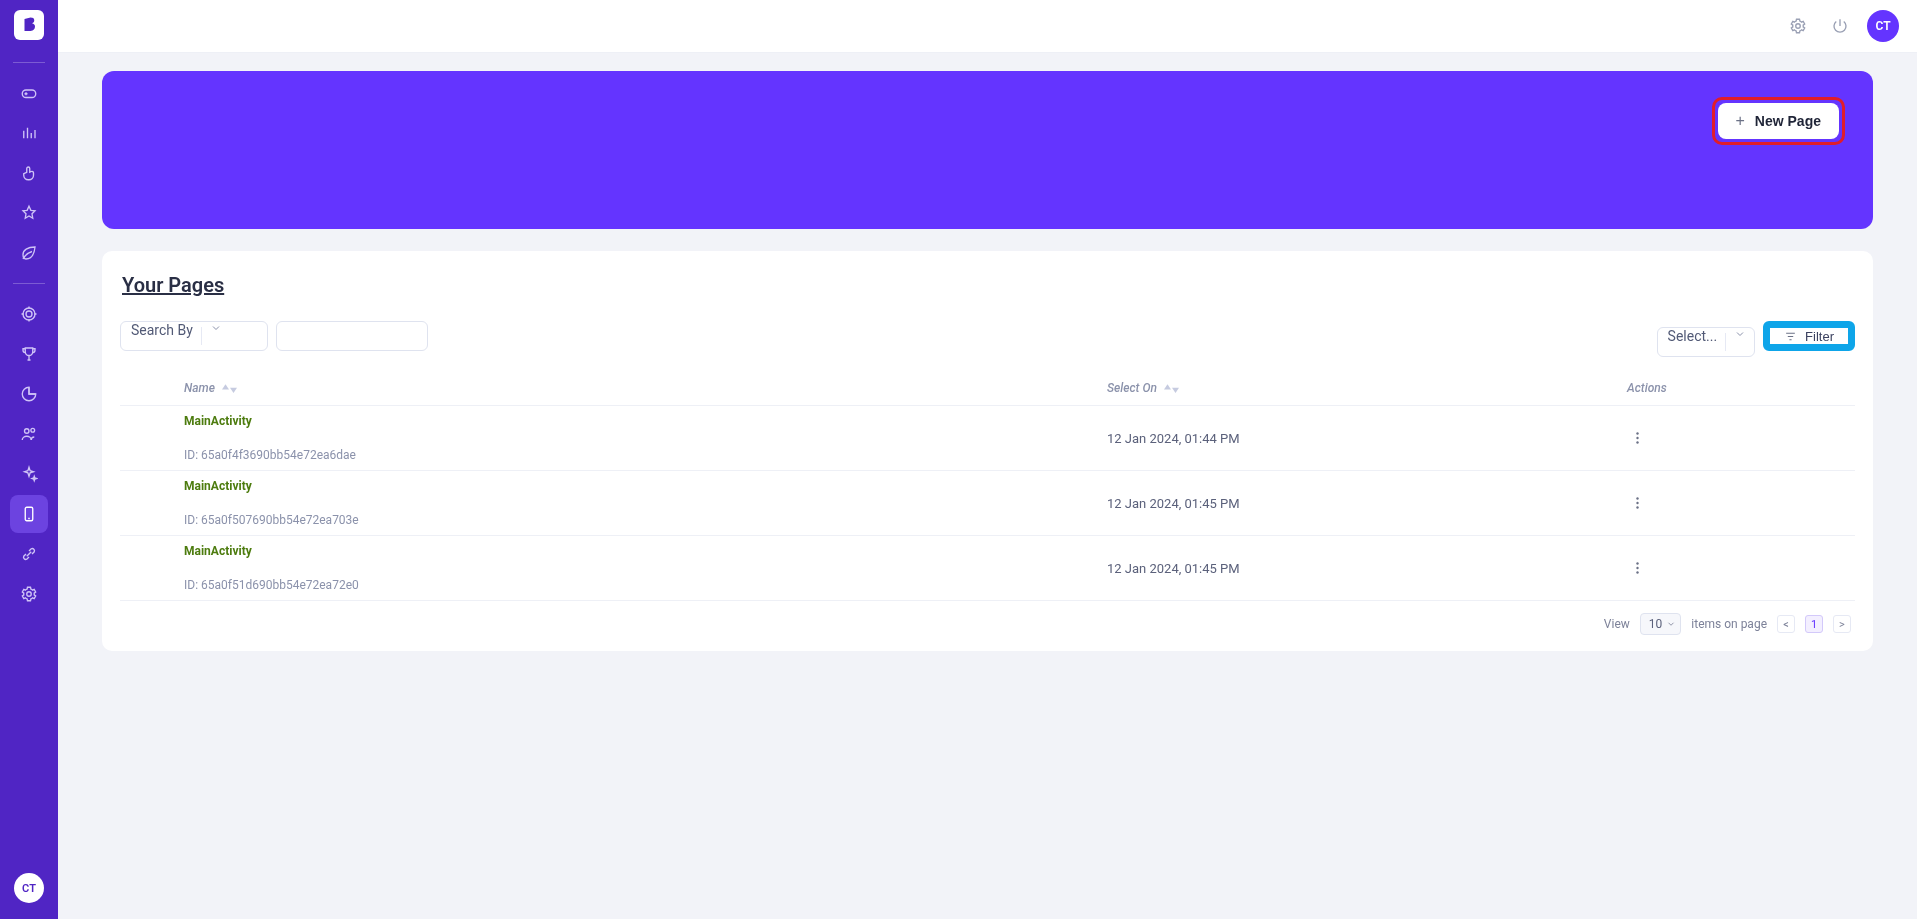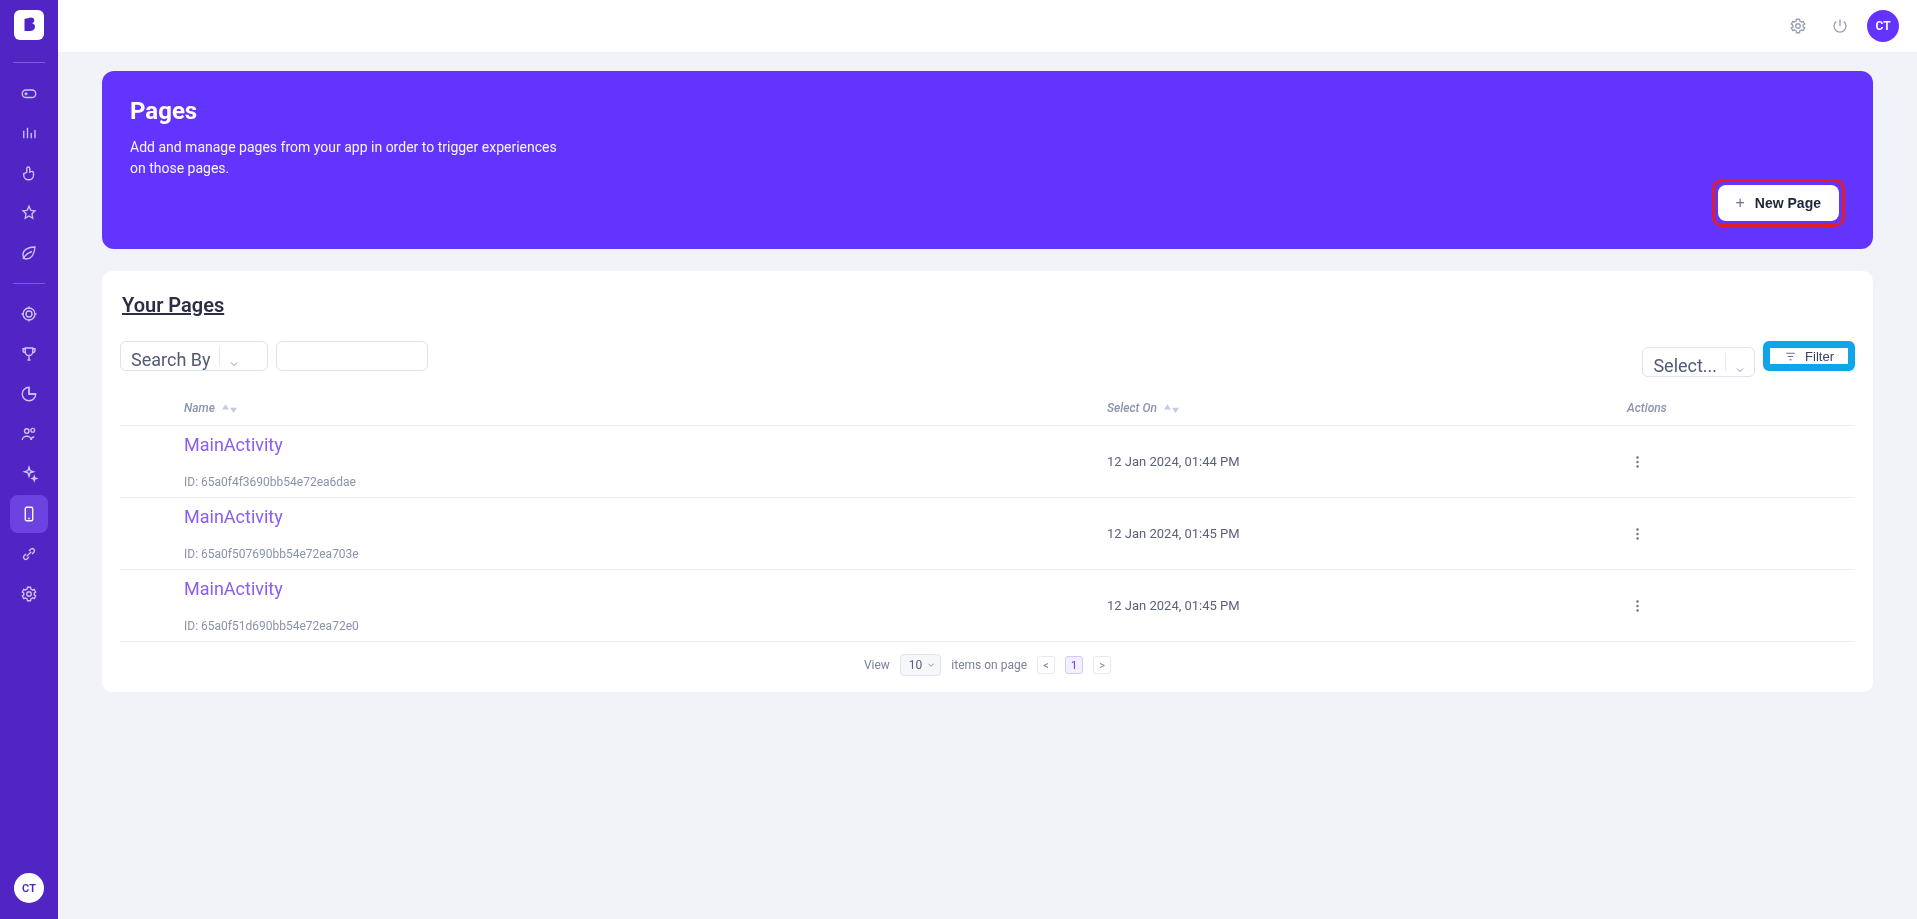--- a/index.html
+++ b/index.html
@@ -102,22 +102,22 @@
   .card {
     background: #fff; border-radius: 10px;
     margin-top: 22px;
     padding: 22px 18px 16px;
   }
   .card h2 { font-size: 20px; font-weight: 600; color: #2a2f45; margin: 0 2px 18px; text-decoration: underline; }
 
   .toolbar { display: flex; align-items: center; gap: 8px; margin-bottom: 14px; }
   .select-like {
     height: 30px; border: 1px solid #dfe3ef; border-radius: 6px;
-    display: flex; align-items: flex-end; background: #fff;
-    font-size: 18px; color: #525a76; cursor: pointer;
+    display: flex; align-items: flex-start; background: #fff;
+    font-size: 14px; color: #525a76; cursor: pointer;
     padding: 0 0 0 10px;
     min-width: 148px;
   }
   .select-like .sep { width: 1px; align-self: stretch; background: #e6e9f4; margin: 5px 0 5px 8px; }
   .select-like .chev { width: 28px; display: flex; align-items: center; justify-content: center; color: #8b92ab; }
   .select-like .chev svg { width: 12px; height: 12px; stroke: currentColor; fill: none; stroke-width: 2; }
   .select-like.small { min-width: 88px; margin-top: 12px; }
 
   .search-box {
     height: 30px; border: 1px solid #dfe3ef; border-radius: 6px;
@@ -147,30 +147,30 @@
   thead th:nth-child(2) { padding-left: 4px; }
   thead th:nth-child(3) { width: 520px; }
   thead th:nth-child(4) { width: 240px; }
   .sort-icons { display:inline-flex; gap:1px; margin-left:4px; vertical-align: middle; }
   .sort-icons svg { width:7px; height:9px; fill:#c6cbe0; }
 
   tbody td {
     padding: 10px 12px; border-bottom: 1px solid #eef0f6; font-size: 13px; color: #2a2f45; vertical-align: middle;
   }
   tbody td.name-cell { padding: 8px 4px; }
-  .row-name { font-weight: 400; color: #8b5cf6; font-size: 18px; }
+  .row-name { font-weight: 700; color: #4d7c0f; font-size: 12px; }
   .row-sub { font-size: 12px; color: #8b92ab; margin-top: 20px; }
   .created-cell { color: #5b617b; font-size: 13px; }
   .actions-cell { color: #6b7186; }
   .kebab { cursor: pointer; display: inline-flex; width: 20px; height: 20px; align-items:center; justify-content:center; }
   .kebab svg { width: 3px; height: 14px; fill: #6b7186; }
 
   
   .paginator {
-    display: flex; align-items: center; justify-content: center;
+    display: flex; align-items: center; justify-content: flex-end;
     gap: 10px; padding: 12px 4px 0; font-size: 12px; color: #7d8299;
   }
   .mini-select {
     height: 22px; border: 1px solid #dfe3ef; border-radius: 4px;
     background: #f6f7fb; display: inline-flex; align-items: center; padding: 0 4px 0 8px;
     font-size: 12px; color: #5b617b; cursor: pointer; gap: 4px;
   }
   .mini-select svg { width: 10px; height: 10px; stroke: #7d8299; fill: none; stroke-width: 2; }
   .pg-btn {
     width: 18px; height: 18px; display: inline-flex; align-items: center; justify-content: center;
@@ -286,24 +286,20 @@
       <svg viewBox="0 0 24 24">
           <path d="M12 3v9M7 6a8 8 0 1 0 10 0"></path>
         </svg>
     </div>
     <div class="top-avatar">CT</div>
   </header>
 
   <div class="content">
 
     <section class="hero">
-      <div>
-        <h1>Pages</h1>
-        <p>Add and manage pages from your app in order to trigger experiences on those pages.</p>
-      </div>
       <div class="hero-action-row">
         <span class="new-page-wrap">
           <button class="new-page-btn">
             <span class="plus">+</span>
             <span>New Page</span>
           </button>
         </span>
       </div>
     </section>
 

